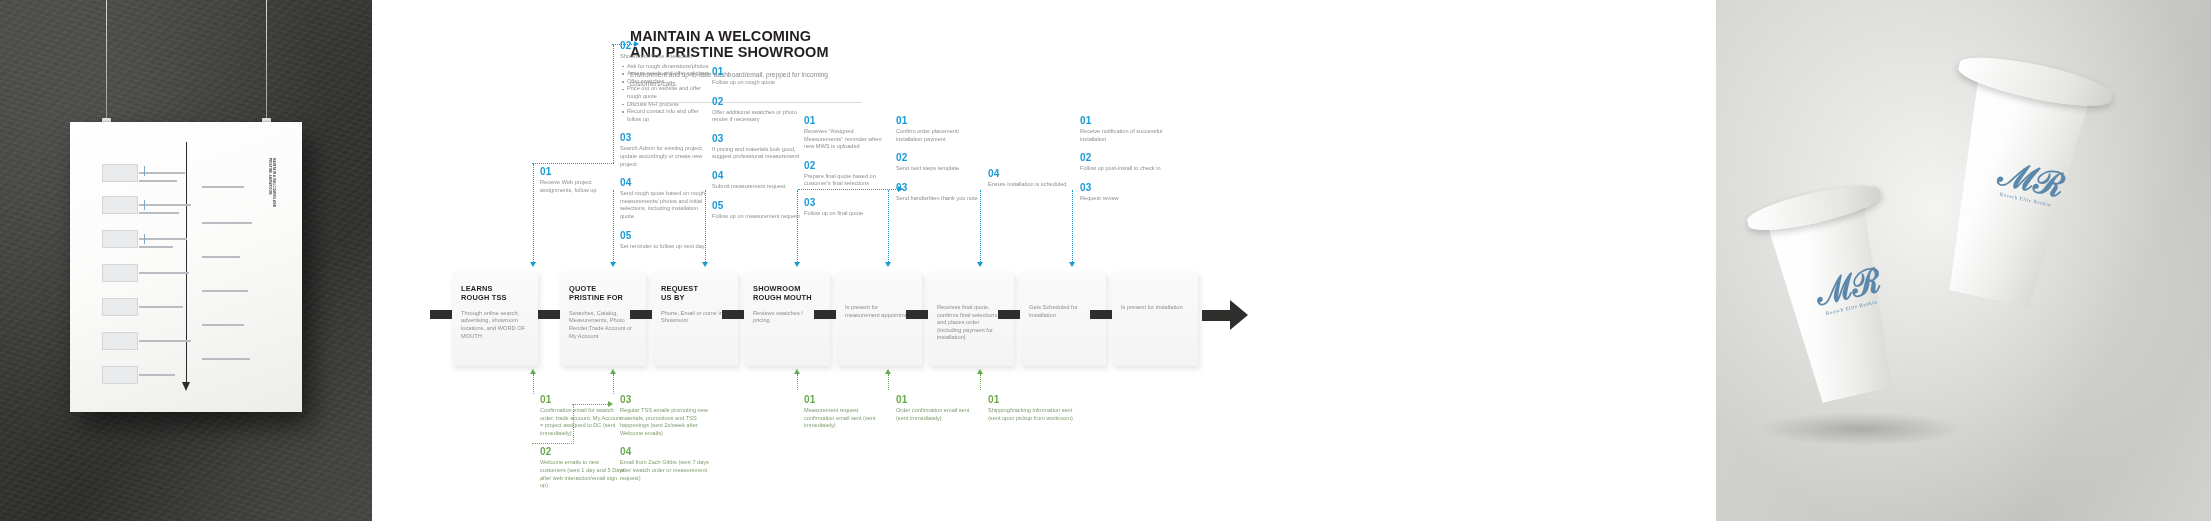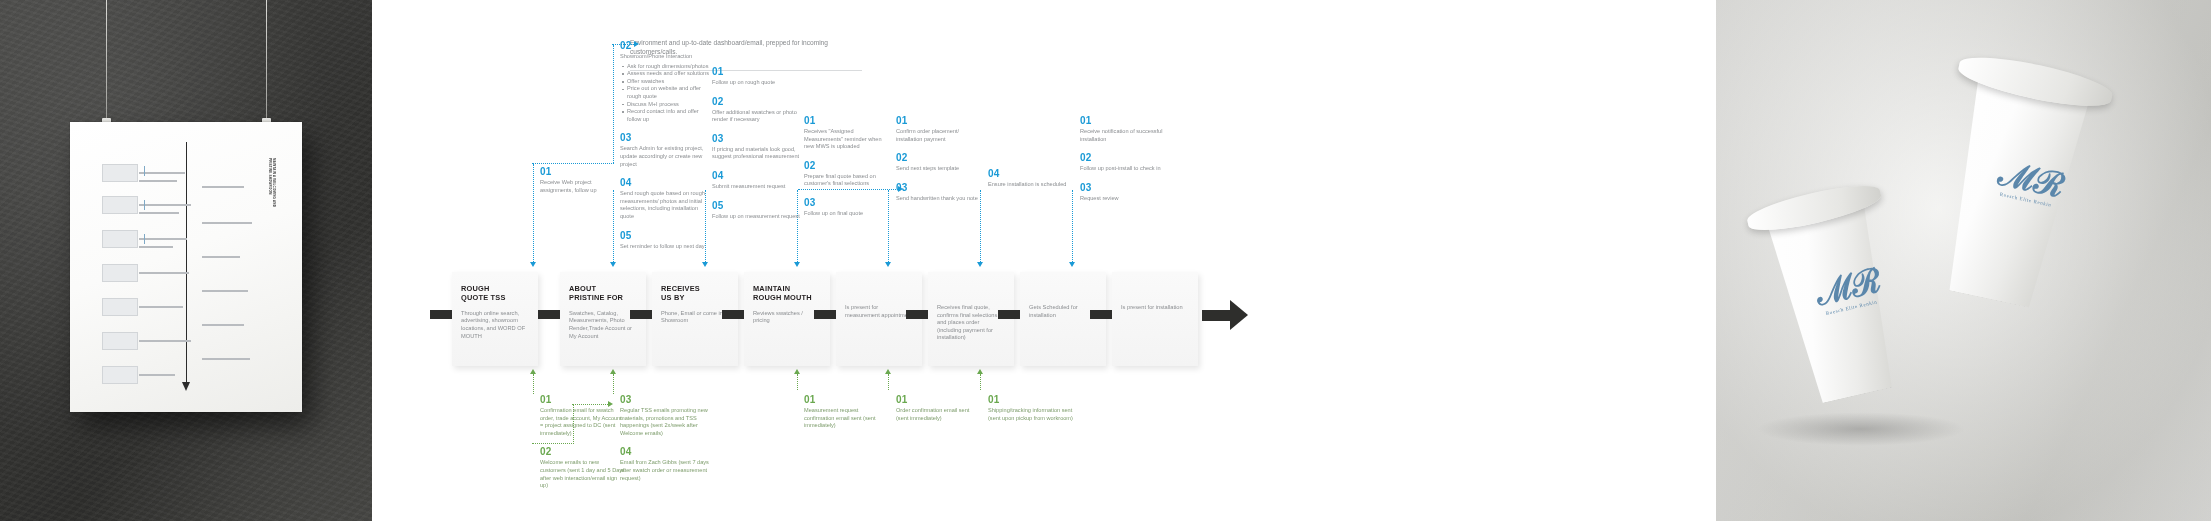--- a/index.html
+++ b/index.html
@@ -163,20 +163,24 @@
         <div class="mtick" style="left:60px;top:62px;height:10px;"></div>
         <div class="mtick" style="left:60px;top:96px;height:10px;"></div>
         <div class="ptitle">MAINTAIN A WELCOMING AND PRISTINE SHOWROOM</div>
       </div>
     </div>
   </div>
 
   <div class="panel-center">
 
     <div class="heading">
+      <h1>
+        <span>MAINTAIN A WELCOMING</span><br>
+        <span>AND PRISTINE SHOWROOM</span>
+      </h1>
       <p>Environment and up-to-date dashboard/email, prepped for incoming customers/calls.</p>
       <div class="rule"></div>
     </div>
 
     <div class="hdot" style="left:240px;top:44px;width:22px;"></div>
     <div class="arrRight" style="left:262px;top:41px;"></div>
     <div class="vdot" style="left:241px;top:45px;height:118px;"></div>
     <div class="hdot" style="left:160px;top:163px;width:82px;"></div>
     <div class="vdot" style="left:161px;top:164px;height:100px;"></div>
     <div class="arrDown" style="left:158px;top:262px;"></div>
@@ -305,39 +309,39 @@
         <div class="num blue">02</div>
         <div class="txt">Follow up post-install to check in</div>
       </div>
       <div class="item">
         <div class="num blue">03</div>
         <div class="txt">Request review</div>
       </div>
     </div>
 
     <div class="stepbox" style="left:80px;">
-      <h3><span>ROUGH</span><br><span>QUOTE TSS</span></h3>
+      <h3><span>LEARNS</span><br><span>ROUGH TSS</span></h3>
       <p>Through online search, advertising, showroom locations, and WORD OF MOUTH</p>
     </div>
     <div class="connector" style="left:58px;"></div>
 
     <div class="stepbox" style="left:188px;">
-      <h3><span>ABOUT</span><br><span>PRISTINE FOR</span></h3>
+      <h3><span>QUOTE</span><br><span>PRISTINE FOR</span></h3>
       <p>Swatches, Catalog, Measurements, Photo Render,Trade Account or My Account</p>
     </div>
     <div class="connector" style="left:166px;"></div>
 
     <div class="stepbox" style="left:280px;">
-      <h3><span>RECEIVES</span><br><span>US BY</span></h3>
+      <h3><span>REQUEST</span><br><span>US BY</span></h3>
       <p>Phone, Email or come into Showroom</p>
     </div>
     <div class="connector" style="left:258px;"></div>
 
     <div class="stepbox" style="left:372px;">
-      <h3><span>MAINTAIN</span><br><span>ROUGH MOUTH</span></h3>
+      <h3><span>SHOWROOM</span><br><span>ROUGH MOUTH</span></h3>
       <p>Reviews swatches / pricing</p>
     </div>
     <div class="connector" style="left:350px;"></div>
 
     <div class="stepbox notitle" style="left:464px;">
       <p>Is present for measurement appointment</p>
     </div>
     <div class="connector" style="left:442px;"></div>
 
     <div class="stepbox notitle" style="left:556px;">

